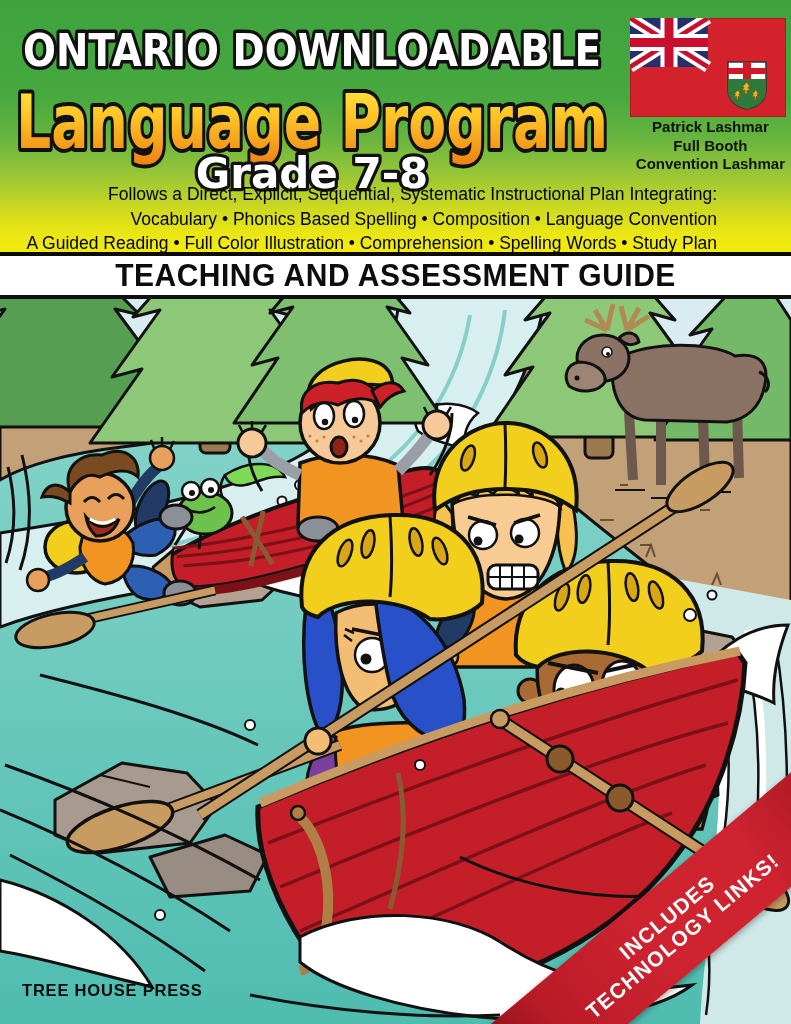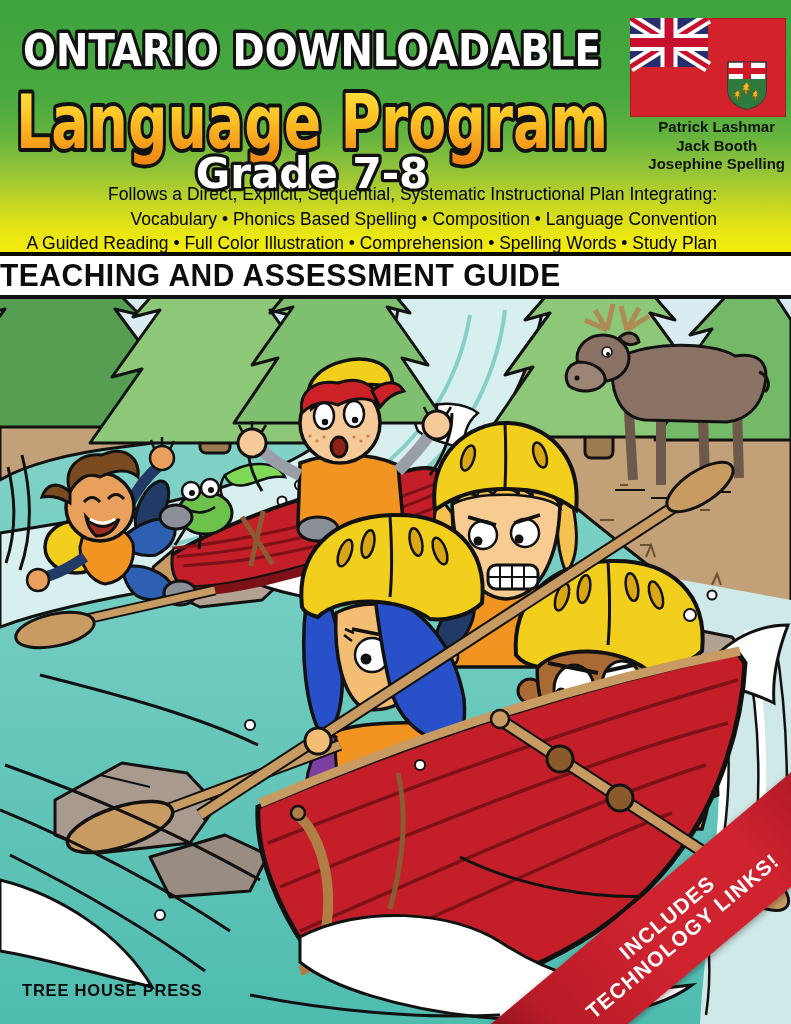--- a/index.html
+++ b/index.html
@@ -10,21 +10,21 @@
     background:linear-gradient(180deg,#3ea23e 0%,#47a93f 38%,#66b43e 54%,#8fc23a 66%,
                #b2cf2b 76%,#d6dd1b 85%,#ebe713 93%,#f4eb0d 100%);}
   .title-svg{position:absolute;top:8px;left:0;}
   .flag{position:absolute;top:18px;left:630px;width:156px;height:99px;}
   .authors{position:absolute;top:118px;right:6px;text-align:center;
     font-size:15px;font-weight:bold;line-height:18.5px;color:#101408;}
   .banner{position:absolute;top:182px;left:0;width:717px;text-align:right;
     font-size:17.5px;font-weight:normal;line-height:24.5px;color:#000;}
   .rule{position:absolute;top:252px;left:0;width:791px;height:4px;background:#0b0b02;}
   .guide-bar{position:absolute;top:256px;left:0;width:791px;height:39px;background:#ffffff;
-    display:flex;align-items:center;}
+    display:flex;align-items:center;justify-content:center;}
   .guide-bar span{font-size:30px;font-weight:bold;color:#0d0d0d;letter-spacing:.5px;
     transform:scaleY(1.04);font-family:"Liberation Sans",sans-serif;}
   
   .illustration{position:absolute;top:295px;left:0;width:791px;height:729px;overflow:hidden;}
   .illustration svg{display:block;}
   .publisher{position:absolute;left:22px;top:686px;z-index:6;
     font-size:16.5px;font-weight:bold;letter-spacing:.8px;color:#0c0c0c;}
   .ribbon{position:absolute;left:435px;top:588px;width:480px;height:88px;z-index:5;
     transform:rotate(-40deg);
     background:linear-gradient(90deg,#7e0f1a 0%,#b81b27 18%,#cf2330 45%,#cf2330 72%,#9e1520 100%);
@@ -70,22 +70,22 @@
             <path d="M117,64 l3,5 l-2,0 l2,4 l-3,-1 l0,4 l-2,0 l0,-4 l-3,1 l2,-4 l-2,0 z"></path>
             <path d="M108,72 l2.5,4 l-1.6,0 l1.6,3.2 l-2.5,-0.8 l0,3 l-1.6,0 l0,-3 l-2.5,0.8 l1.6,-3.2 l-1.6,0 z"></path>
             <path d="M126,72 l2.5,4 l-1.6,0 l1.6,3.2 l-2.5,-0.8 l0,3 l-1.6,0 l0,-3 l-2.5,0.8 l1.6,-3.2 l-1.6,0 z"></path>
           </g>
         </g>
       </svg>
     </div>
 
     <div class="authors">
       <div>Patrick Lashmar</div>
-      <div>Jack Booth</div>
-      <div>Josephine Spelling</div>
+      <div>Full Booth</div>
+      <div>Convention Lashmar</div>
     </div>
 
     <div class="banner">
       <div>Follows a Direct, Explicit, Sequential, Systematic Instructional Plan Integrating:</div>
       <div>Vocabulary • Phonics Based Spelling •  Composition • Language Convention</div>
       <div>A Guided Reading • Full Color Illustration • Comprehension • Spelling Words • Study Plan</div>
     </div>
   </div>
 
   <div class="rule"></div>

